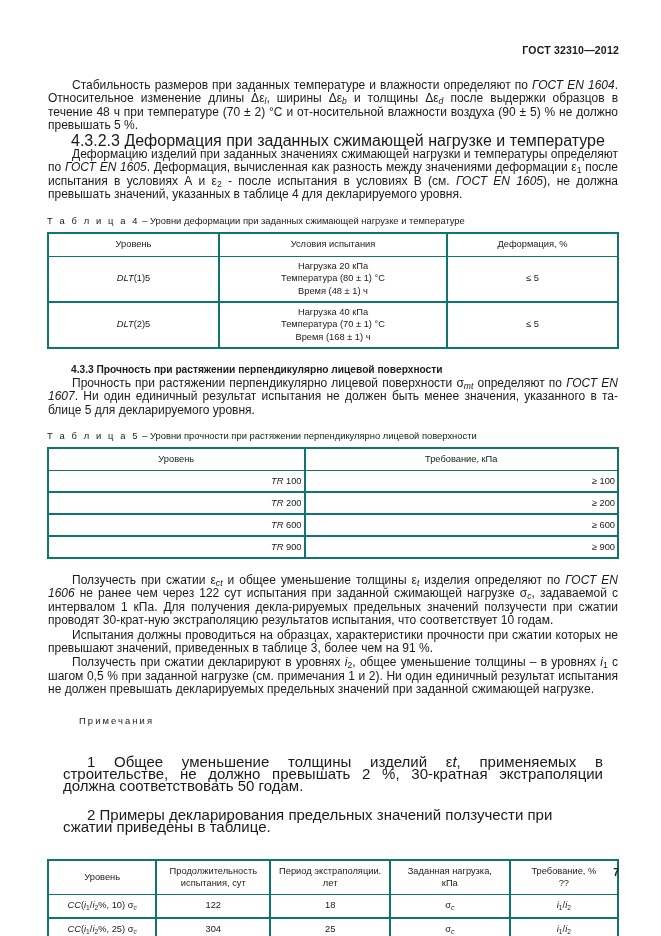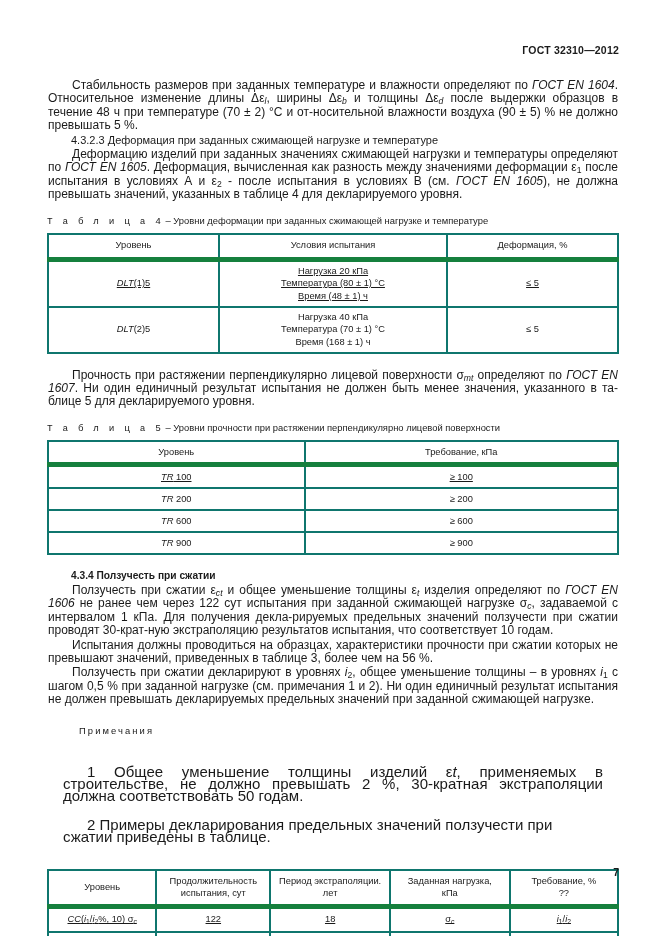--- a/index.html
+++ b/index.html
@@ -38,64 +38,62 @@
     hyphens: manual;
   }
   .clause-head {
     font-size: 10.2px;
     line-height: 13.4px;
     font-weight: bold;
     margin: 0;
     text-indent: 24px;
   }
   .clause-plain {
-    font-size: 11px;
+    font-size: 16px;
     line-height: 13.4px;
     margin: 0;
     text-indent: 24px;
   }
   .spacer-6 { height: 6px; }
   .spacer-9 { height: 9px; }
   .spacer-12 { height: 12px; }
   .spacer-14 { height: 14px; }
   i, .ital { font-style: italic; }
   .tbl-caption {
     font-size: 9.4px;
     margin: 0 0 5px 0;
     line-height: 12px;
   }
   .tbl-caption .spaced {
     letter-spacing: 2.1px;
-    font-family: Liberation Mono, monospace;
   }
   table.gost {
     width: 100%;
     border-collapse: collapse;
     font-size: 9.3px;
     table-layout: fixed;
   }
   table.gost td, table.gost th {
     border: 2px solid #0f766e;
     text-align: center;
     vertical-align: middle;
     font-weight: normal;
     padding: 3px 2px;
     line-height: 12.6px;
   }
   table.gost thead td, table.gost thead th {
     border-bottom-width: 1px;
     padding: 4px 2px;
   }
   table.gost tbody tr:first-child td {
-    border-top: 5px solid #15803d;
-    text-decoration: underline;
+    border-top: 1px solid #15803d;
   }
   .t4 thead td { height: 14px; }
   .t4 tbody td { height: 38px; }
-  .t5 tbody td { height: 14px; }
+  .t5 tbody td { height: 14px; text-align: right; }
   .t6 thead td { height: 22px; }
   .t6 tbody td { height: 16px; }
   .notes-title {
     font-size: 9.4px;
     margin: 8px;
     text-indent: 24px;
     letter-spacing: 2.1px;
   }
   .note-item {
     font-size: 15px;
@@ -166,20 +164,21 @@
           <span>Температура (70 ± 1) °С</span><br>
           <span>Время (168 ± 1) ч</span>
         </td>
         <td>≤ 5</td>
       </tr>
     </tbody>
   </table>
 
   <div class="spacer-14"></div>
 
+  <p class="clause-head">4.3.3 Прочность при растяжении перпендикулярно лицевой поверхности</p>
 
   <p class="body-text">Прочность при растяжении перпендикулярно лицевой поверхности σ<sub><i>mt</i></sub> определяют по <i>ГОСТ EN 1607</i>. Ни один единичный результат испытания не должен быть менее значения, указанного в та-блице 5 для декларируемого уровня.</p>
 
   <div class="spacer-12"></div>
 
   <p class="tbl-caption"><span class="spaced">Т а б л и ц а 5</span> <span>– Уровни прочности при растяжении перпендикулярно лицевой поверхности</span></p>
 
   <table class="gost t5">
     <colgroup>
         <col style="width:45%">
@@ -206,25 +205,24 @@
       </tr>
       <tr>
         <td><i>TR</i> <span>900</span></td>
         <td>≥ 900</td>
       </tr>
     </tbody>
   </table>
 
   <div class="spacer-14"></div>
 
-  <p class="clause-head">4.3.4 Ползучесть при сжатии</p>
 
   <p class="body-text">Ползучесть при сжатии ε<sub><i>ct</i></sub> и общее уменьшение толщины ε<sub><i>t</i></sub> изделия определяют по <i>ГОСТ EN 1606</i> не ранее чем через 122 сут испытания при заданной сжимающей нагрузке σ<sub><i>c</i></sub>, задаваемой с интервалом 1 кПа. Для получения декла-рируемых предельных значений ползучести при сжатии проводят 30-крат-ную экстраполяцию результатов испытания, что соответствует 10 годам.</p>
 
-  <p class="body-text">Испытания должны проводиться на образцах, характеристики прочности при сжатии которых не превышают значений, приведенных в таблице 3, более чем на 56 %.</p>
+  <p class="body-text">Испытания должны проводиться на образцах, характеристики прочности при сжатии которых не превышают значений, приведенных в таблице 3, более чем на 91 %.</p>
 
   <p class="body-text">Ползучесть при сжатии декларируют в уровнях <i>i</i><sub>2</sub>, общее уменьшение толщины – в уровнях <i>i</i><sub>1</sub> с шагом 0,5 % при заданной нагрузке (см. примечания 1 и 2). Ни один единичный результат испытания не должен превышать декларируемых предельных значений при заданной сжимающей нагрузке.</p>
 
   <div class="spacer-9"></div>
 
   <p class="notes-title">Примечания</p>
 
   <div class="spacer-6"></div>
 
   <p class="note-item">1 Общее уменьшение толщины изделий ε<i>t</i>, применяемых в строительстве, не должно превышать 2 %, 30-кратная экстраполяции должна соответствовать 50 годам.</p>

